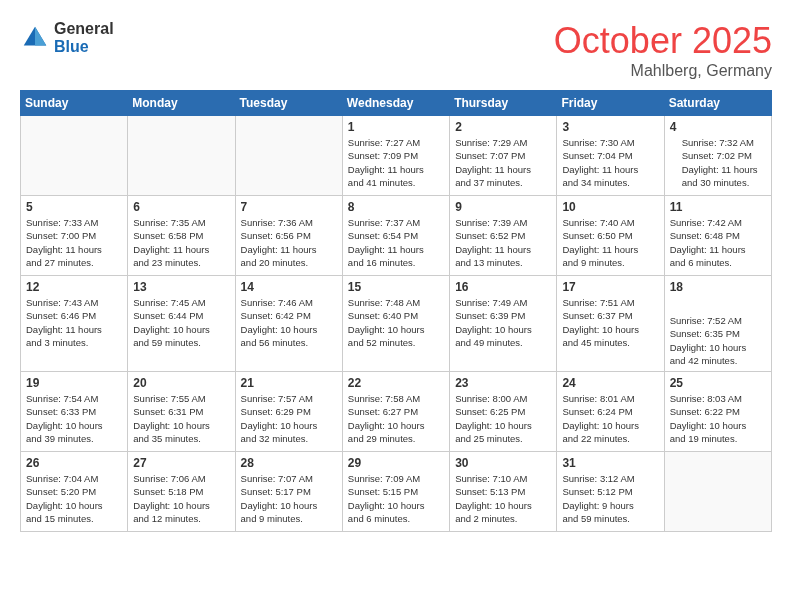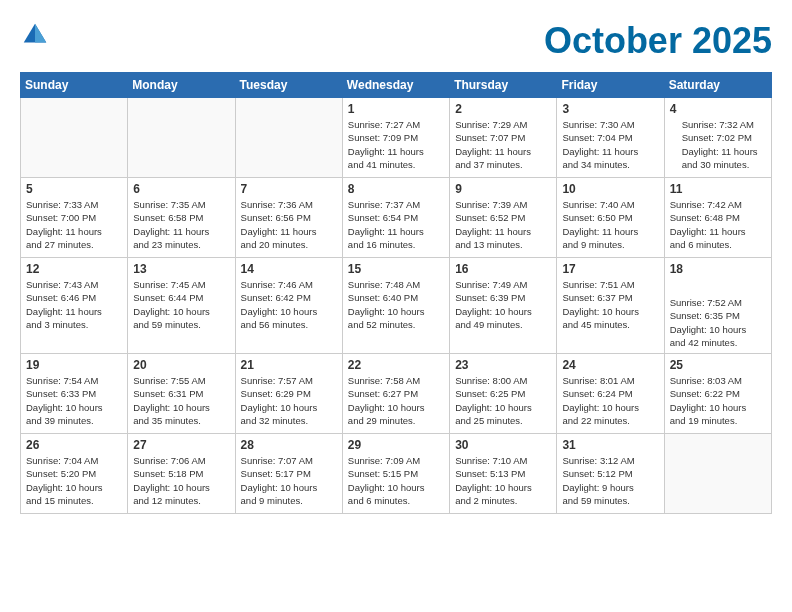--- a/index.html
+++ b/index.html
@@ -38,22 +38,22 @@
     }
     .logo-icon {
       width: 30px;
       height: 30px;
     }
     .title-block {
       text-align: right;
     }
     .month-title {
       font-size: 36px;
-      font-weight: bold;
-      color: #0369a1;
+      font-weight: normal;
+      color: #ef4444;
     }
     .location {
       font-size: 16px;
       color: #555;
     }
     table {
       width: 100%;
       border-collapse: collapse;
       table-layout: fixed;
       padding-left: 28px;
@@ -93,23 +93,28 @@
   </style>
 </head>
 <body>
 
 <div class="header">
   <div class="logo">
     <svg class="logo-icon" viewBox="0 0 40 40" xmlns="http://www.w3.org/2000/svg">
       <polygon points="20,5 35,30 5,30" fill="#1a6bb5"></polygon>
       <polygon points="20,5 35,30 20,30" fill="#4a9fd5"></polygon>
     </svg>
+    <div class="logo-text">
+      <span class="logo-general">General</span>
+      <span class="logo-blue">Blue</span>
+    </div>
   </div>
   <div class="title-block">
     <div class="month-title">October 2025</div>
+    <div class="location">Mahlberg, Germany</div>
   </div>
 </div>
 
 <table>
   <thead>
     <tr>
     <th>Sunday</th>
         <th>Monday</th>
         <th>Tuesday</th>
         <th>Wednesday</th>

